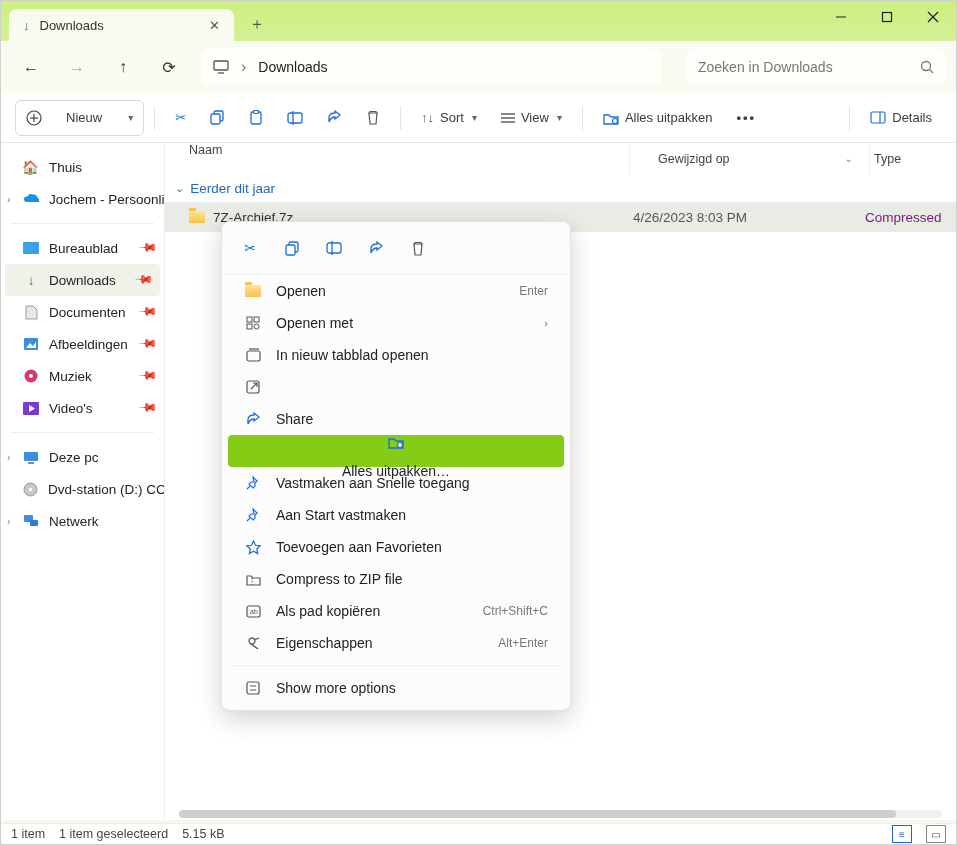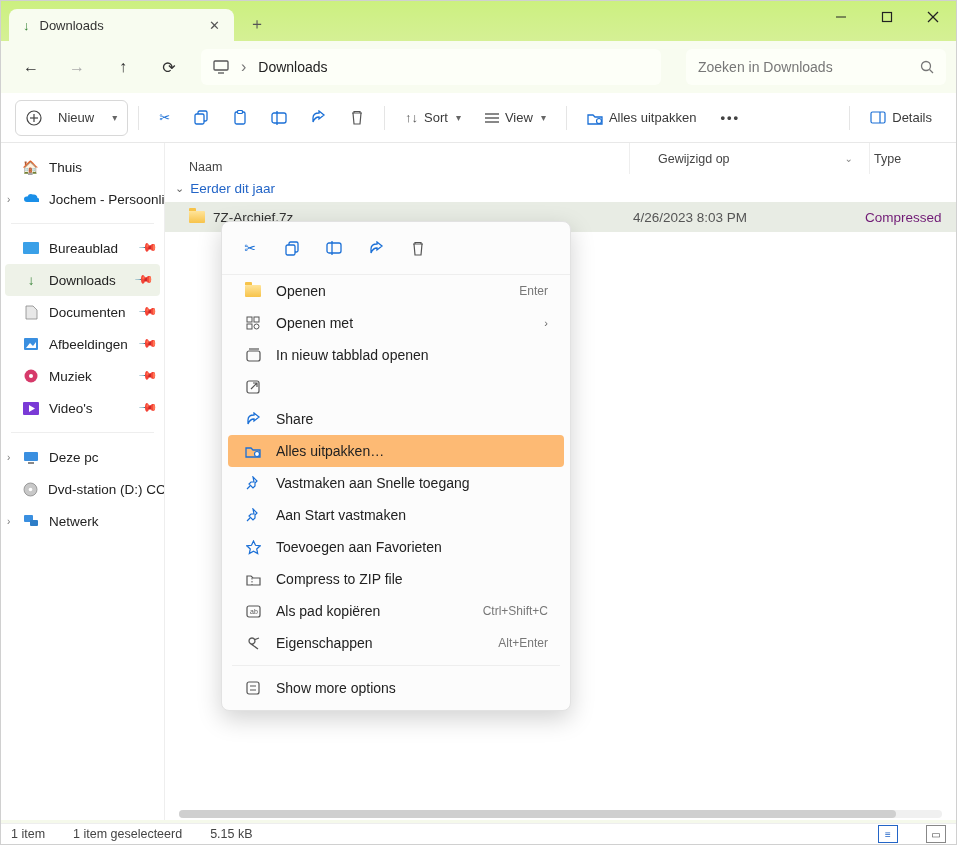--- a/index.html
+++ b/index.html
@@ -21,41 +21,41 @@
 .nav-icon.disabled { color: #aaa; }
 .address { flex: 0 0 auto; display: flex; align-items: center; height: 36px; background: #fdfff8; border-radius: 6px; padding: 0 12px; gap: 12px; margin-left: 6px; min-width: 460px; }
 .addr-icon { color: #555; }
 .addr-text { color: #222; font-size: 14px; }
 .spacer-nav { flex: 1; }
 .searchbox { height: 36px; background: #fdfff8; border-radius: 6px; display: flex; align-items: center; justify-content: space-between; min-width: 260px; padding: 0 12px; color: #777; font-size: 14px; }
 
 
 .toolbar { height: 50px; background: #fff; border-bottom: 1px solid #e8e8e8; display: flex; align-items: center; padding: 0 14px; gap: 4px; }
 .tb-btn { height: 36px; display: flex; align-items: center; justify-content: center; padding: 0 10px; color: #3a3a3a; font-size: 13px; gap: 6px; border-radius: 4px; }
-.tb-new { border: 1px solid #d8d8d8; border-radius: 6px; padding: 0 10px; gap: 16px; }
+.tb-new { border: 1px solid #d8d8d8; border-radius: 6px; padding: 0 10px; gap: 24px; }
 .tb-sep { width: 1px; height: 24px; background: #e5e5e5; margin: 0 6px; }
 .tb-icon { color: #1a6fd6; }
 .tb-icon.gray { color: #555; }
 .caret { font-size: 10px; color: #666; margin-left: 2px; }
 .dots-icon { letter-spacing: 2px; font-weight: bold; color:#444; }
 .tb-spacer { flex: 1; }
 
 
 .main { display: flex; height: calc(845px - 40px - 52px - 50px - 26px); background: #fff; }
 .sidebar { width: 164px; border-right: 1px solid #eee; padding-top: 8px; font-size: 13.5px; color: #222; overflow: hidden; }
 .sb-item { display: flex; align-items: center; height: 32px; padding: 0 8px 0 22px; gap: 10px; position: relative; white-space: nowrap; }
 .sb-item .chev { position: absolute; left: 6px; color: #777; font-size: 10px; }
 .sb-item .pin { position: absolute; right: 8px; color: #888; font-size: 12px; transform: rotate(45deg); }
 .sb-item.active { background: #eef2e8; border-radius: 4px; margin: 0 4px; padding-left: 18px; }
 .sb-divider { height: 1px; background: #eee; margin: 8px 10px; }
 .sb-ico { width: 16px; height: 16px; display: inline-flex; align-items: center; justify-content: center; }
 
 
 .content { flex: 1; display: flex; flex-direction: column; position: relative; overflow: hidden; }
-.cols { display: flex; height: 32px; align-items: flex-end; font-size: 12.5px; color: #444; border-bottom: 1px solid transparent; padding-left: 24px; }
+.cols { display: flex; height: 32px; align-items: flex-start; font-size: 12.5px; color: #444; border-bottom: 1px solid transparent; padding-left: 24px; }
 .col-name { width: 440px; }
 .col-mod { width: 240px; border-left: 1px solid #eee; padding-left: 28px; display:flex; align-items:center; height:100%; justify-content: space-between; padding-right: 16px; }
 .col-mod .sort-caret { color:#888; font-size:10px; }
 .col-type { border-left: 1px solid #eee; padding-left: 4px; display:flex; align-items:center; height:100%; }
 .group-hdr { display: flex; align-items: center; gap: 6px; color: #2365c7; font-size: 13.5px; padding: 6px 0 6px 10px; }
 .group-hdr .chev { color: #666; font-size: 11px; }
 .file-row { display: flex; align-items: center; height: 30px; background: #e8ece4; padding-left: 24px; font-size: 13.5px; color: #333; }
 .file-row .fname { width: 434px; display:flex; align-items:center; gap:8px; }
 .file-row .fmod { width: 232px; color: #555; padding-left: 10px; }
 .file-row .ftype { padding-left: 10px; color: #701a75; }
@@ -63,30 +63,30 @@
 .folder-ico::before { content:""; position:absolute; top:-3px; left:0; width:7px; height:3px; background:#f7c34a; border-radius:1px 1px 0 0; }
 .hscroll { position:absolute; bottom:2px; left: 14px; right: 14px; height: 8px; background:#f0f0f0; border-radius:4px; }
 .hscroll-thumb { position:absolute; left:0; top:0; height:8px; width:94%; background:#cfcfcf; border-radius:4px; }
 
 
 .ctx { position: absolute; left: 220px; top: 220px; width: 350px; background: #fcfcfc; border: 1px solid #e2e2e2; border-radius: 8px; box-shadow: 0 8px 24px rgba(0,0,0,0.18); padding: 6px 0; z-index: 50; font-size: 14px; color: #222; }
 .ctx-toprow { display: flex; gap: 6px; padding: 4px 10px 10px 10px; border-bottom: 1px solid #eee; }
 .ctx-ico-btn { width: 36px; height: 32px; display: flex; align-items: center; justify-content: center; color: #1a6fd6; border-radius: 4px; }
 .ctx-ico-btn.gray { color: #555; }
 .ctx-item { display: flex; align-items: center; height: 32px; padding: 0 16px; gap: 14px; margin: 0 6px; border-radius: 4px; }
-.ctx-item.hover { background: #fdba74; }
+.ctx-item.hover { background: #84cc16; flex-direction: column; }
 .ctx-item .label { flex: 1; }
 .ctx-item .hint { color: #777; font-size: 12px; }
 .ctx-item .ico { width: 18px; display:flex; justify-content:center; color:#1a6fd6; }
 .ctx-item .ico.gray { color:#555; }
 .ctx-sep { height: 1px; background: #eee; margin: 6px 10px; }
 .submenu-arrow { color:#666; font-size:11px; }
 
 
-.statusbar { position: absolute; bottom: 0; left: 0; right: 0; height: 21px; background: #fff; border-top: 1px solid #eee; display: flex; align-items: center; font-size: 12.5px; color: #444; padding: 0 10px; gap: 28px; }
+.statusbar { position: absolute; bottom: 0; left: 0; right: 0; height: 21px; background: #fff; border-top: 1px solid #eee; display: flex; align-items: center; font-size: 12.5px; color: #444; padding: 0 10px; gap: 14px; }
 .statusbar .sp { flex: 1; }
 .view-toggle { width: 20px; height: 18px; border: 1px solid #888; display:flex; align-items:center; justify-content:center; font-size:10px; }
 .view-toggle.active { border-color:#2365c7; color:#2365c7; }
 
 svg { display:block; }
 </style>
 </head>
 <body>
 
 <div class="titlebar">

